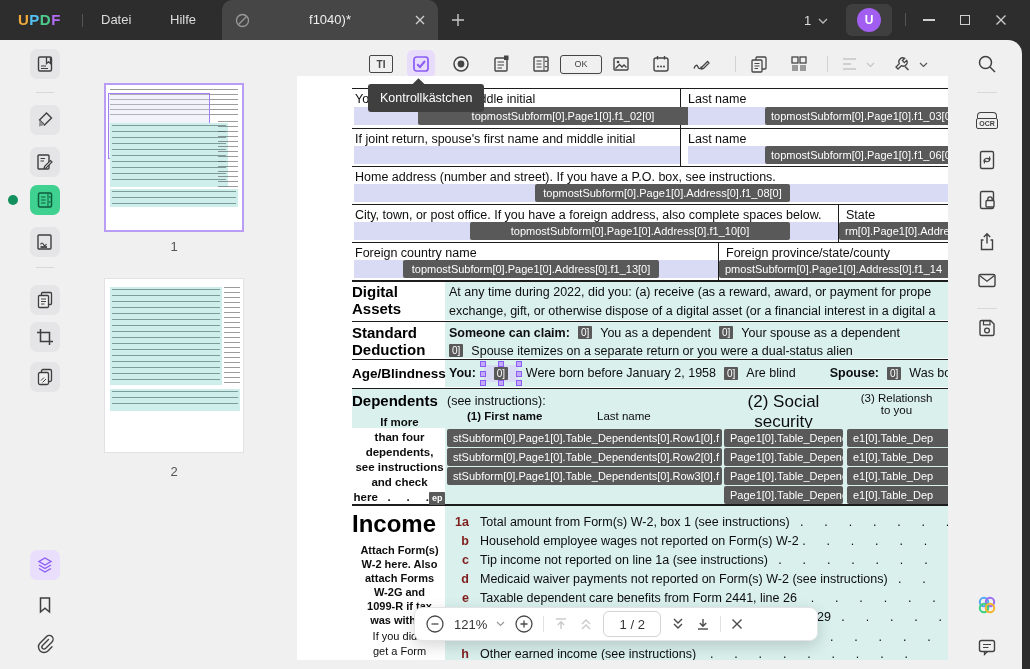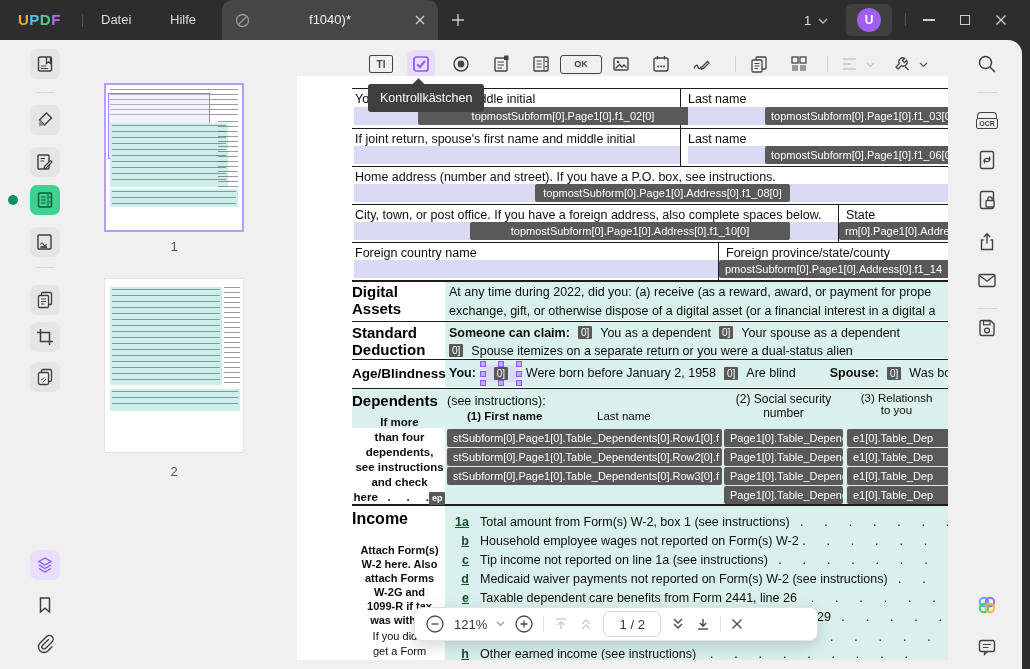--- a/index.html
+++ b/index.html
@@ -13,21 +13,21 @@
   .tab{position:absolute;left:222px;top:0;width:216px;height:40px;background:#464646;border-radius:10px 10px 0 0;}
   .tabtitle{position:absolute;left:0;right:0;top:12px;text-align:center;font-size:13px;color:#f0f0f0;}
   .winbtn{position:absolute;top:0;width:34px;height:40px;display:flex;align-items:center;justify-content:center;}
   
   .content{position:absolute;left:0;top:40px;width:1022px;height:629px;background:#f0f0f1;border-radius:0 14px 0 0;}
   .darkstrip{position:absolute;left:1022px;top:40px;width:8px;height:629px;background:#2d2d2d;}
   
   .tb{position:absolute;top:50px;width:28px;height:28px;border-radius:6px;display:flex;align-items:center;justify-content:center;}
   .tb.active{background:#e8dcfb;}
   .tibox{width:22px;height:16px;border:1.6px solid #454545;border-radius:2px;font-size:10px;font-weight:bold;color:#454545;display:flex;align-items:center;justify-content:center;}
-  .okbox{min-width:24px;height:17px;border:1.6px solid #454545;border-radius:3px;font-size:9px;font-weight:bold;color:#454545;display:flex;align-items:center;justify-content:center;padding:0 8px;}
+  .okbox{min-width:24px;height:17px;border:1.6px solid #454545;border-radius:3px;font-size:9px;font-weight:normal;color:#454545;display:flex;align-items:center;justify-content:center;padding:0 8px;}
   .tdiv{position:absolute;top:56px;width:1px;height:16px;background:#d2d2d4;}
   
   .tooltip{position:absolute;left:368px;top:84px;background:#3f3f3f;color:#fff;font-size:12.5px;padding:7px 12px;border-radius:3px;z-index:60;white-space:nowrap;}
   .tooltip:after{content:"";position:absolute;top:-4px;left:46px;width:9px;height:9px;background:#3f3f3f;transform:rotate(45deg);}
   
   .rb{position:absolute;left:30px;width:30px;height:30px;border-radius:7px;background:#e5e5e7;display:flex;align-items:center;justify-content:center;}
   .rb.plain{background:transparent;}
   .rb.green{background:#3ed18f;}
   .rb.purple{background:#e9defc;}
   .raildiv{position:absolute;left:36px;width:18px;height:1px;background:#d8d8da;}
@@ -51,21 +51,21 @@
   .fb{position:absolute;height:18px;line-height:18px;box-sizing:border-box;background:#595959;color:#fff;font-size:11px;padding:0 6px;border-radius:2px;white-space:nowrap;overflow:hidden;text-align:center;}
   .fb.leftcut{text-align:left;}
   .cyan{position:absolute;background:#d9f0ec;}
   .secl{position:absolute;font-weight:bold;font-size:15px;line-height:17px;color:#000;}
   .cb{display:inline-block;background:#595959;color:#fff;font-size:10px;line-height:13px;padding:0 3px;border-radius:1px;flex:none;}
   .rowflex{position:absolute;display:flex;align-items:center;gap:8px;font-size:12.5px;color:#0d0d0d;white-space:nowrap;}
   .selwrap{position:relative;display:inline-flex;align-items:center;justify-content:center;width:34px;height:17px;background:#d9daf3;flex:none;}
   .hnd{position:absolute;width:6px;height:6px;background:#c4a9f7;border:1px solid #8b5cf6;box-sizing:border-box;}
   .deprow{position:absolute;left:148px;width:503px;height:18px;}
   .mtext{position:absolute;font-size:11.5px;font-weight:600;color:#0d0d0d;line-height:15px;text-align:center;}
-  .inum{position:absolute;width:20px;text-align:right;font-weight:bold;font-size:12.5px;color:#14532d;text-decoration:underline;}
+  .inum{position:absolute;width:20px;text-align:right;font-weight:bold;font-size:12.5px;color:#7f1d1d;}
   .itext{position:absolute;left:183px;font-size:12.5px;color:#0d0d0d;white-space:pre;}
   .dots{white-space:pre;}
   
   .zoombar{position:absolute;left:414px;top:607px;width:404px;height:34px;background:#fff;border:1px solid #e4e4e6;border-radius:8px;box-shadow:0 5px 16px rgba(0,0,0,.16);display:flex;align-items:center;z-index:40;box-sizing:border-box;padding:0 10px;gap:9px;}
   .zdiv{width:1px;height:16px;background:#e2e2e4;flex:none;}
   .pagebox{width:56px;height:24px;border:1px solid #d4d4d6;border-radius:6px;display:flex;align-items:center;justify-content:center;font-size:13px;color:#333;background:#fff;flex:none;}
   .zbtn{display:flex;align-items:center;justify-content:center;flex:none;}
   .ztext{font-size:13px;color:#333;flex:none;}
   
   .rr{position:absolute;left:972px;width:30px;height:30px;display:flex;align-items:center;justify-content:center;}
@@ -353,20 +353,21 @@
 
     <div class="t" style="left:58px;top:132px">City, town, or post office. If you have a foreign address, also complete spaces below.</div>
     <div class="t" style="left:549px;top:132px">State</div>
     <div class="lav" style="left:57px;top:146px;width:484px"></div>
     <div class="fb" style="left:173px;top:146px;width:320px">topmostSubform[0].Page1[0].Address[0].f1_10[0]</div>
     <div class="fb leftcut" style="left:542px;top:146px;width:130px">rm[0].Page1[0].Addre</div>
 
     <div class="t" style="left:58px;top:170px">Foreign country name</div>
     <div class="t" style="left:429px;top:170px">Foreign province/state/county</div>
     <div class="lav" style="left:57px;top:184px;width:364px"></div>
+    <div class="fb" style="left:106px;top:184px;width:256px">topmostSubform[0].Page1[0].Address[0].f1_13[0]</div>
     <div class="fb leftcut" style="left:422px;top:184px;width:240px">pmostSubform[0].Page1[0].Address[0].f1_14</div>
 
     <div class="cyan" style="left:148px;top:206px;width:503px;height:38px"></div>
     <div class="secl" style="left:55px;top:207px">
       <div>Digital</div>
       <div>Assets</div>
     </div>
     <div class="t" style="left:152px;top:209px">At any time during 2022, did you: (a) receive (as a reward, award, or payment for prope</div>
     <div class="t" style="left:152px;top:228px">exchange, gift, or otherwise dispose of a digital asset (or a financial interest in a digital a</div>
 
@@ -408,21 +409,21 @@
       <b style="margin-left:26px">Spouse:</b>
       <span class="cb">0]</span>
       <span>Was bor</span>
     </div>
 
     <div class="cyan" style="left:55px;top:313px;width:596px;height:39px"></div>
     <div class="secl" style="left:55px;top:316px">Dependents</div>
     <div class="t" style="left:150px;top:318px">(see instructions):</div>
     <div class="t" style="left:170px;top:334px;font-size:11.5px"><b>(1) First name</b></div>
     <div class="t" style="left:300px;top:334px;font-size:11.5px">Last name</div>
-    <div class="abs" style="left:425px;top:316px;width:123px;text-align:center;font-size:12px;color:#0d0d0d">
+    <div class="abs" style="left:425px;top:316px;width:123px;text-align:center;font-size:17px;color:#0d0d0d">
       <div>(2) Social security</div>
       <div>number</div>
     </div>
     <div class="abs" style="left:548px;top:316px;width:103px;text-align:center;font-size:11.5px;color:#0d0d0d">
       <div>(3) Relationsh</div>
       <div>to you</div>
     </div>
     <div class="cyan" style="left:148px;top:352px;width:503px;height:76px"></div>
 
     <div class="deprow" style="top:353px">
@@ -448,21 +449,21 @@
     <div class="mtext" style="left:55px;top:339px;width:95px">
       <div>If more</div>
       <div>than four</div>
       <div>dependents,</div>
       <div>see instructions</div>
       <div>and check</div>
       <div><span>here</span><span class="dots">   .     .     .</span><span class="cb" style="font-size:9px">ep</span></div>
     </div>
 
     <div class="cyan" style="left:148px;top:430px;width:503px;height:154px"></div>
-    <div class="abs" style="left:55px;top:434px;font-weight:bold;font-size:16px;color:#000">Income</div>
+    <div class="abs" style="left:55px;top:434px;font-weight:bold;font-size:24px;color:#000">Income</div>
     <div class="mtext" style="left:55px;top:467px;width:95px;font-size:11px;line-height:14px;font-weight:bold">
       <div>Attach Form(s)</div>
       <div>W-2 here. Also</div>
       <div>attach Forms</div>
       <div>W-2G and</div>
       <div>1099-R if tax</div>
       <div>was withhe</div>
     </div>
     <div class="mtext" style="left:55px;top:553px;width:95px;font-size:11px;line-height:15px;font-weight:normal">
       <div>If you did n</div>

